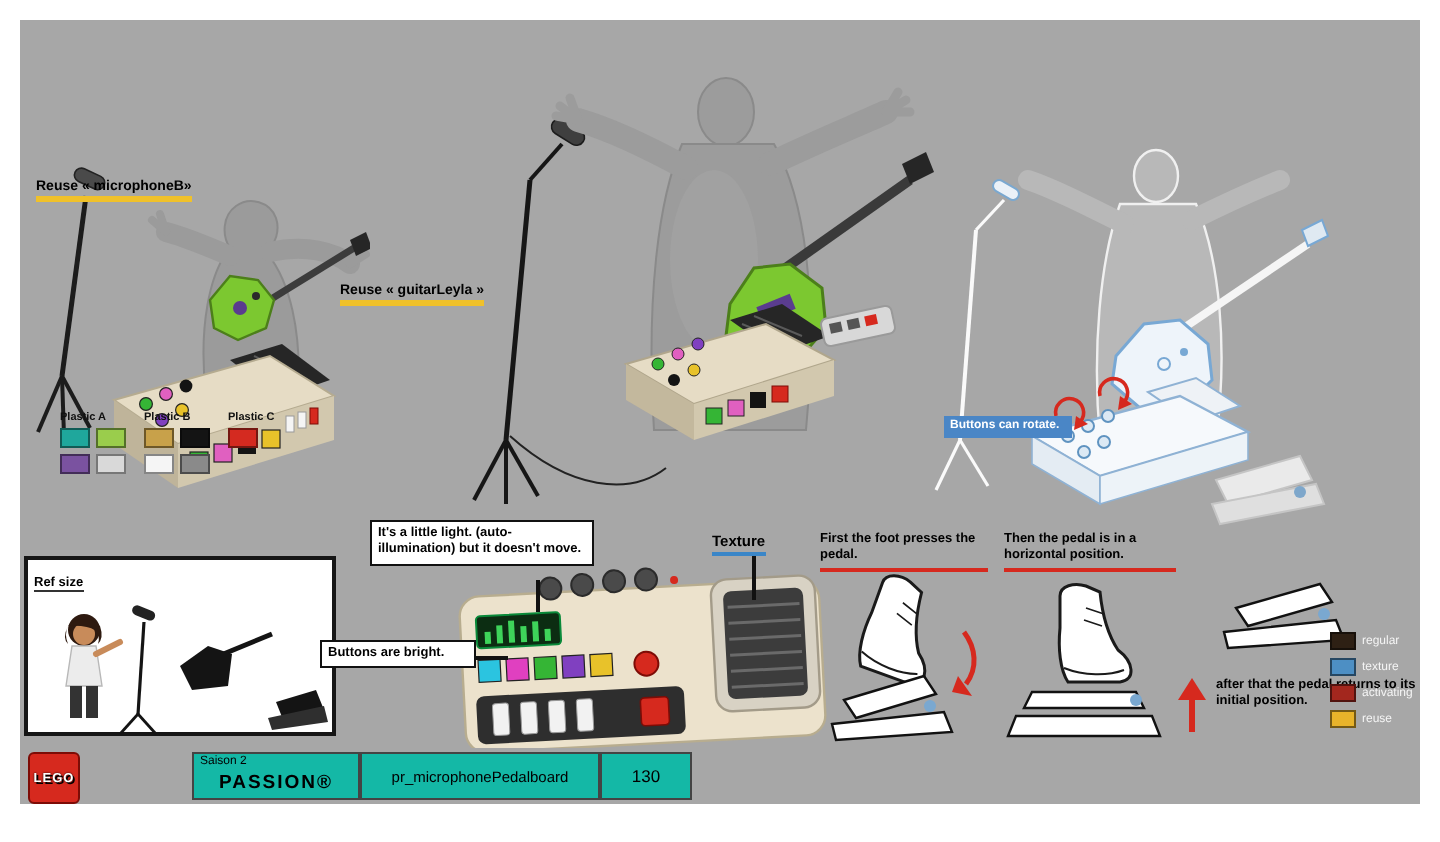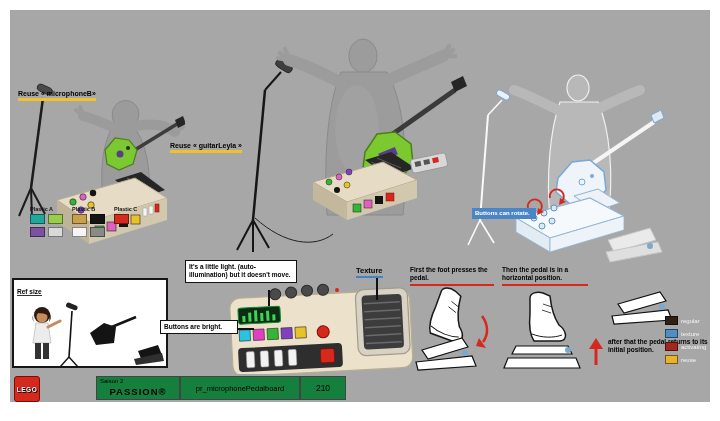--- a/index.html
+++ b/index.html
@@ -22,21 +22,21 @@
   .pal-chip{width:15px;height:10px;border:0.5px solid rgba(0,0,0,.45);box-sizing:border-box;display:inline-block;}
   
   #ref-box{background:#fff;border:2px solid #161616;box-sizing:border-box;}
   #ref-box .ref-title{font-size:6.5px;font-weight:bold;color:#000;margin:2px 0 0 3px;display:inline-block;border-bottom:1px solid #333;}
   
   #legend{display:flex;flex-direction:column;gap:4px;}
   .legend-row{display:flex;align-items:center;gap:3px;}
   .legend-chip{width:13px;height:9px;border:0.5px solid rgba(0,0,0,.5);box-sizing:border-box;}
   .legend-label{font-size:6px;color:#f5f5f5;}
   
-  .fbox{background:#15803d;border:1px solid #444;box-sizing:border-box;height:24px;}
+  .fbox{background:#14b8a6;border:1px solid #444;box-sizing:border-box;height:24px;}
   #lego-logo{background:#d6291e;border-radius:3px;border:1px solid #7d0c06;color:#fff;font-weight:bold;font-size:6.5px;display:flex;align-items:center;justify-content:center;letter-spacing:.5px;text-shadow:0 0 1px #000,1px 1px 0 #000;}
   #friends-logo{background:#8a2f9b;border-radius:9px;box-shadow:inset 0 0 0 1.2px #fff;color:#fff;display:flex;align-items:center;justify-content:center;font-family:"Liberation Serif",serif;font-style:italic;font-weight:bold;font-size:9px;}
   #season-box{position:relative;}
   #season-box .saison{font-size:6px;color:#000;position:absolute;left:3px;top:1px;}
   #season-box .passion{font-size:9.5px;font-weight:bold;letter-spacing:1px;color:#000;position:absolute;left:0;right:0;bottom:2px;text-align:center;}
   .fcenter{display:flex;align-items:center;justify-content:center;color:#000;}
 </style>
 </head>
 <body>
 
@@ -390,16 +390,16 @@
           <span class="legend-label">reuse</span>
         </div>
       </div>
 
     <div id="lego-logo" class="abs" style="left:4px;top:366px;width:24px;height:24px;">LEGO</div>
     <div id="season-box" class="abs fbox" style="left:86px;top:366px;width:84px;">
       <span class="saison">Saison 2</span>
       <span class="passion">PASSION®</span>
     </div>
     <div class="abs fbox fcenter" style="left:170px;top:366px;width:120px;font-size:7.5px;">pr_microphonePedalboard</div>
-    <div class="abs fbox fcenter" style="left:290px;top:366px;width:46px;font-size:8.5px;">210</div>
+    <div class="abs fbox fcenter" style="left:290px;top:366px;width:46px;font-size:8.5px;">130</div>
 
   </div>
 </div>
 
 </body></html>

